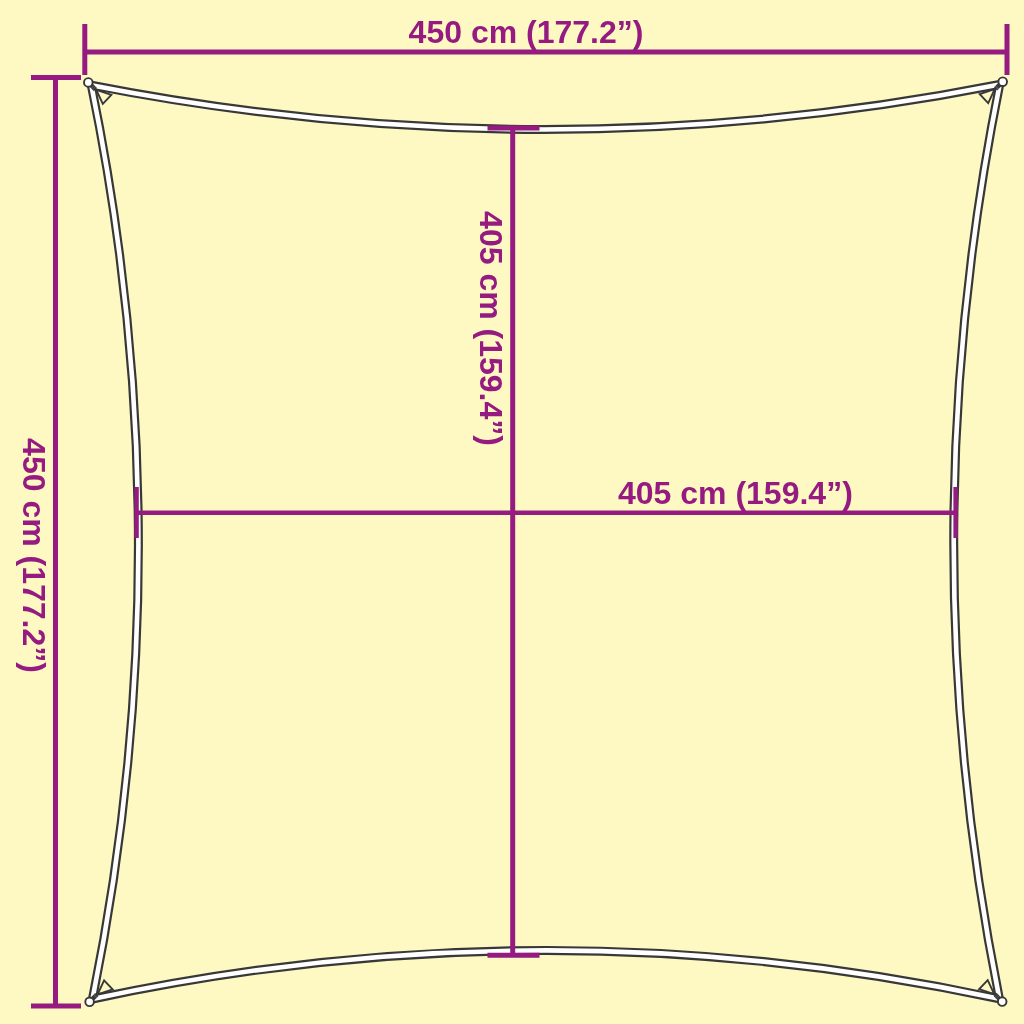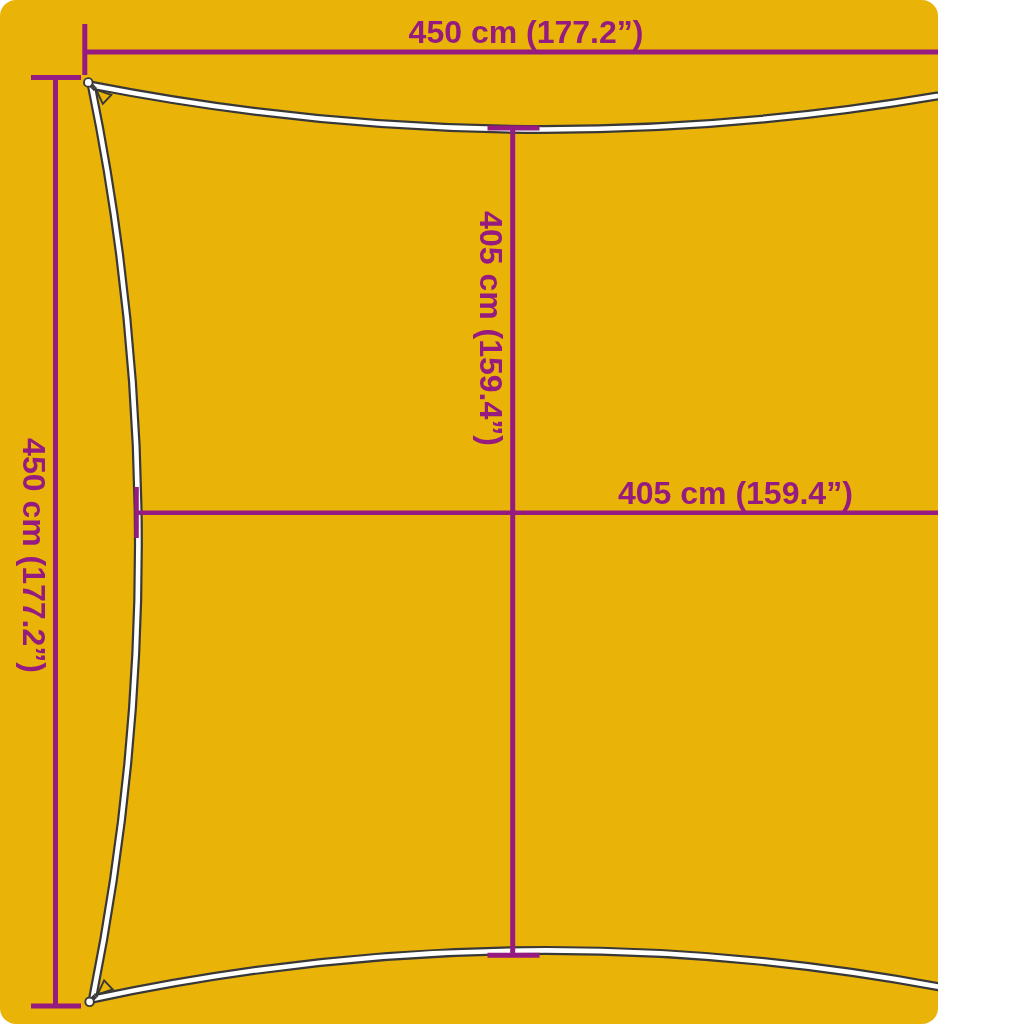--- a/index.html
+++ b/index.html
@@ -1,16 +1,16 @@
 <!DOCTYPE html>
 <html><head>
 <meta charset="utf-8">
 <style>
   html,body{margin:0;padding:0;background:#ffffff;}
-  #stage{position:relative;width:938px;height:1024px;overflow:hidden;background:#eab308;border-radius:16px;}
+  #stage{position:relative;width:1024px;height:1024px;overflow:hidden;background:#fef9c3;}
   svg{position:absolute;left:0;top:0;}
   text{font-family:"Liberation Sans",sans-serif;font-weight:bold;font-size:32px;fill:#951b81;}
 </style>
 </head>
 <body>
 <div id="stage">
 <svg width="1024" height="1024" viewBox="0 0 1024 1024">
 
   <g fill="none">
     <path id="sail" d="M 91.3,85.2 Q 545.5,174 999.7,84.5

